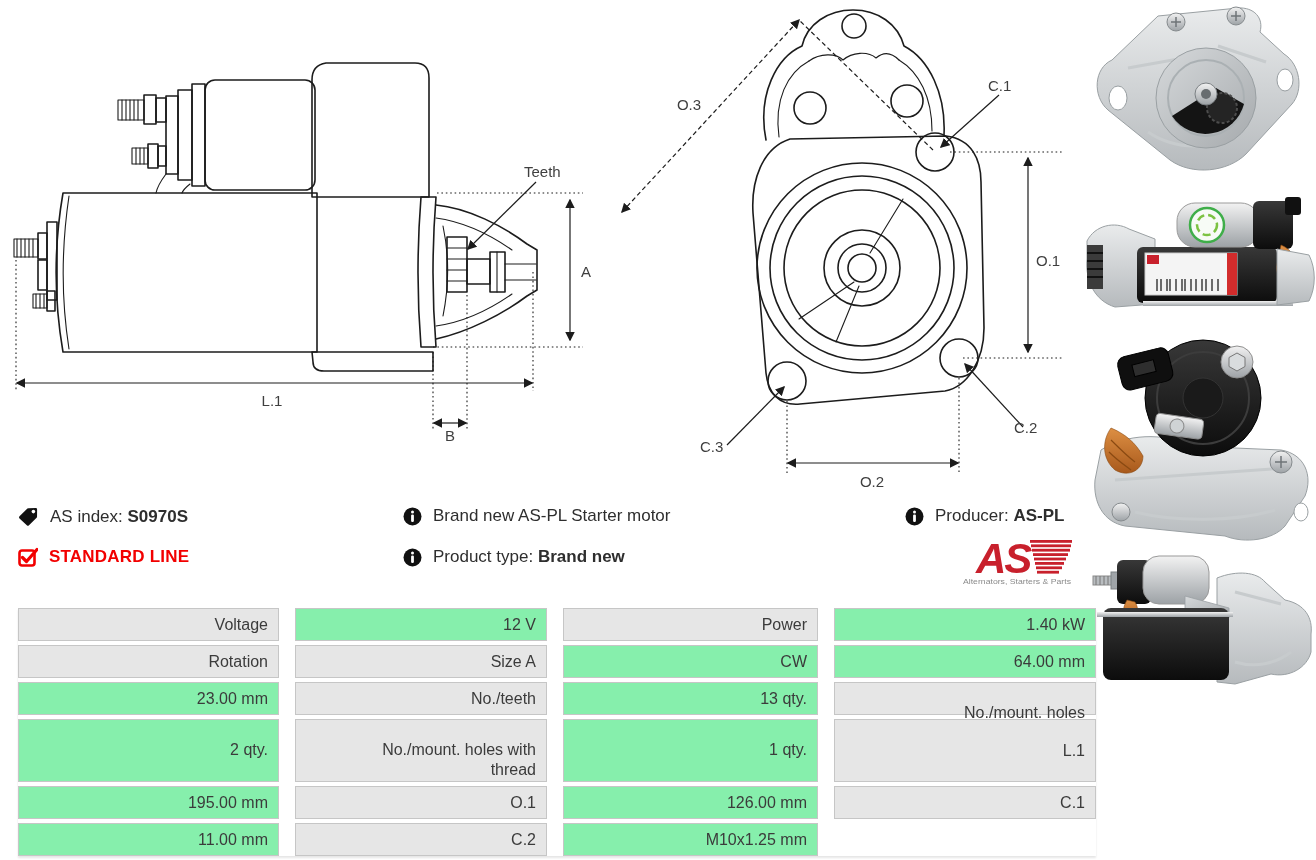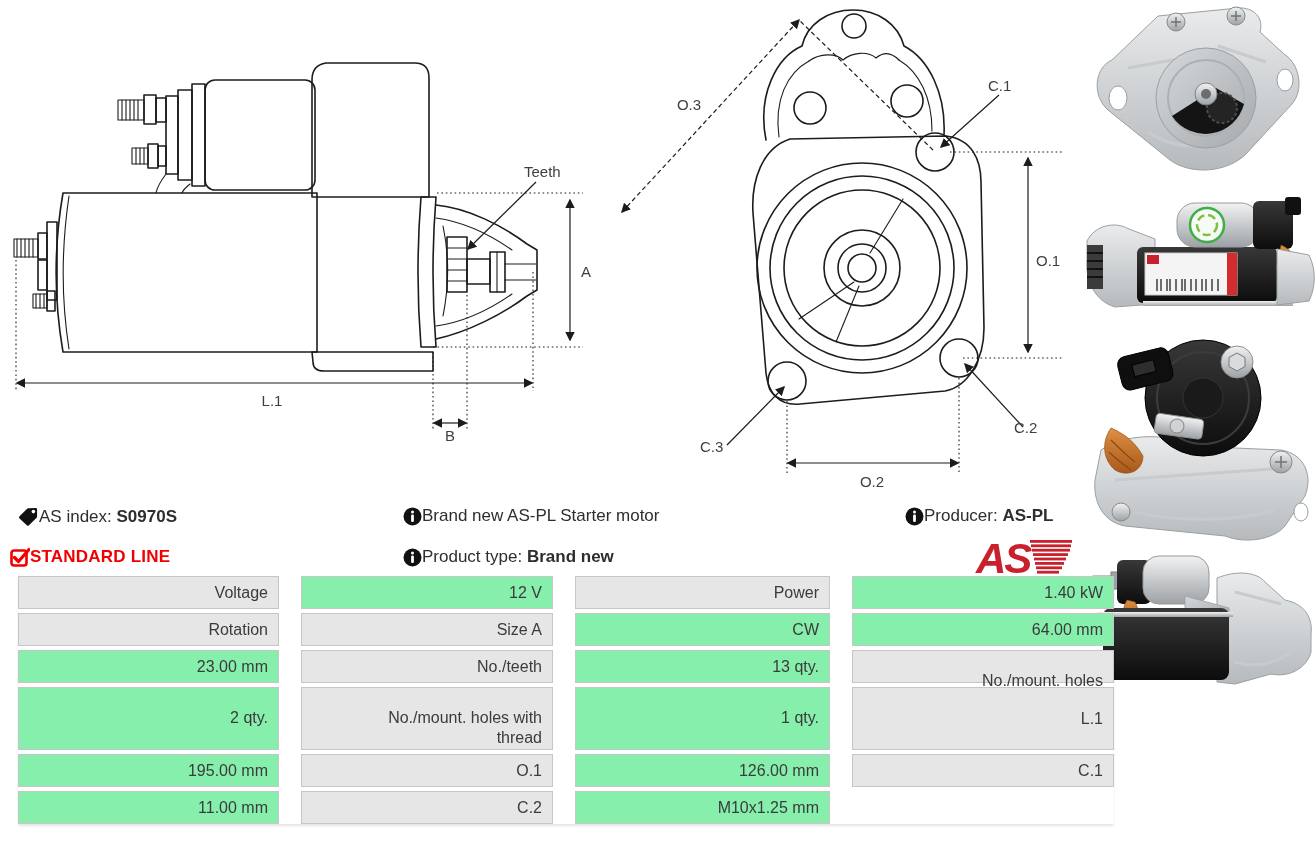--- a/index.html
+++ b/index.html
@@ -10,29 +10,29 @@
   
   .diagram{left:0;top:0}
   .s{fill:none;stroke:var(--line-dark);stroke-width:1.6;stroke-linejoin:round;stroke-linecap:round}
   .thin{stroke-width:1.1}
   .dot{fill:none;stroke:var(--line-dark);stroke-width:1.1;stroke-dasharray:1.6 2.8}
   .dash{fill:none;stroke:var(--line-dark);stroke-width:1.2;stroke-dasharray:4.5 3}
   .dim{fill:none;stroke:var(--line-dark);stroke-width:1.2}
   .dtxt{font-family:"Liberation Sans",sans-serif;font-size:15px;fill:#3f3f3f;stroke:none}
 
   
-  .info-item{position:absolute;display:flex;align-items:flex-end;font-size:17px;color:#2e2e2e;white-space:nowrap}
+  .info-item{position:absolute;display:flex;align-items:flex-end;gap:11px;font-size:17px;color:#2e2e2e;white-space:nowrap}
   .info-item b{font-weight:bold}
   .standard{color:var(--accent-red);font-weight:bold;font-size:17px;letter-spacing:.2px}
 
   
-  .spec-table{position:absolute;left:18px;top:576px;display:grid;
+  .spec-table{position:absolute;left:18px;top:608px;display:grid;
       grid-template-columns:261px 252px 255px 262px;
       grid-template-rows:33px 33px 33px 63px 33px 33px;
-      gap:4px 22px;box-shadow:0 2px 2px rgba(0,0,0,.10)}
+      gap:4px 16px;box-shadow:0 2px 2px rgba(0,0,0,.10)}
   .cell{display:flex;align-items:center;justify-content:flex-end;padding:0 10px;
       font-size:16px;color:#3b3b3b;border:1px solid var(--table-border);box-sizing:border-box;
       text-align:right;line-height:1.25}
   .tl{background:var(--table-label-bg)}
   .tv{background:#86efac}
   .tall{align-items:flex-start;padding-top:20px}
   .wrapnarrow{display:inline-block;max-width:178px;text-align:right}
 
   
   .photo{position:absolute;background:#fff}
@@ -258,21 +258,21 @@
   </svg>
 
   <div class="info-item" style="left:18px;top:506px">
     <svg width="21" height="21" viewBox="0 0 21 21">
       <path d="M 1.5,10.2 L 9.4,2.6 a 1.6,1.6 0 0 1 1.1,-0.45 L 17.8,2.1 a 1.3,1.3 0 0 1 1.3,1.3 l -0.05,7.3 a 1.6,1.6 0 0 1 -0.45,1.1 L 11,19.3 a 1.55,1.55 0 0 1 -2.2,0 L 1.5,12.4 a 1.55,1.55 0 0 1 0,-2.2 Z" fill="#111"></path>
       <circle cx="15.4" cy="5.6" r="1.8" fill="#fff"></circle>
     </svg>
     <span><span>AS index:</span>&nbsp;<b>S0970S</b></span>
   </div>
 
-  <div class="info-item" style="left:10px;top:547px">
+  <div class="info-item" style="left:18px;top:547px">
     <svg width="20" height="20" viewBox="0 0 20 20">
       <rect x="1.5" y="3.5" width="15" height="15" rx="2.5" fill="none" stroke="var(--accent-red)" stroke-width="2.6"></rect>
       <path d="M 4.5,10.5 L 8.5,14.5 L 19,2.5" fill="none" stroke="var(--accent-red)" stroke-width="3.2" stroke-linecap="round" stroke-linejoin="round"></path>
     </svg>
     <span class="standard">STANDARD LINE</span>
   </div>
 
   <div class="info-item" style="left:403px;top:506px">
     <svg width="19" height="19" viewBox="0 0 19 19">
       <circle cx="9.5" cy="9.5" r="9" fill="#111"></circle>

